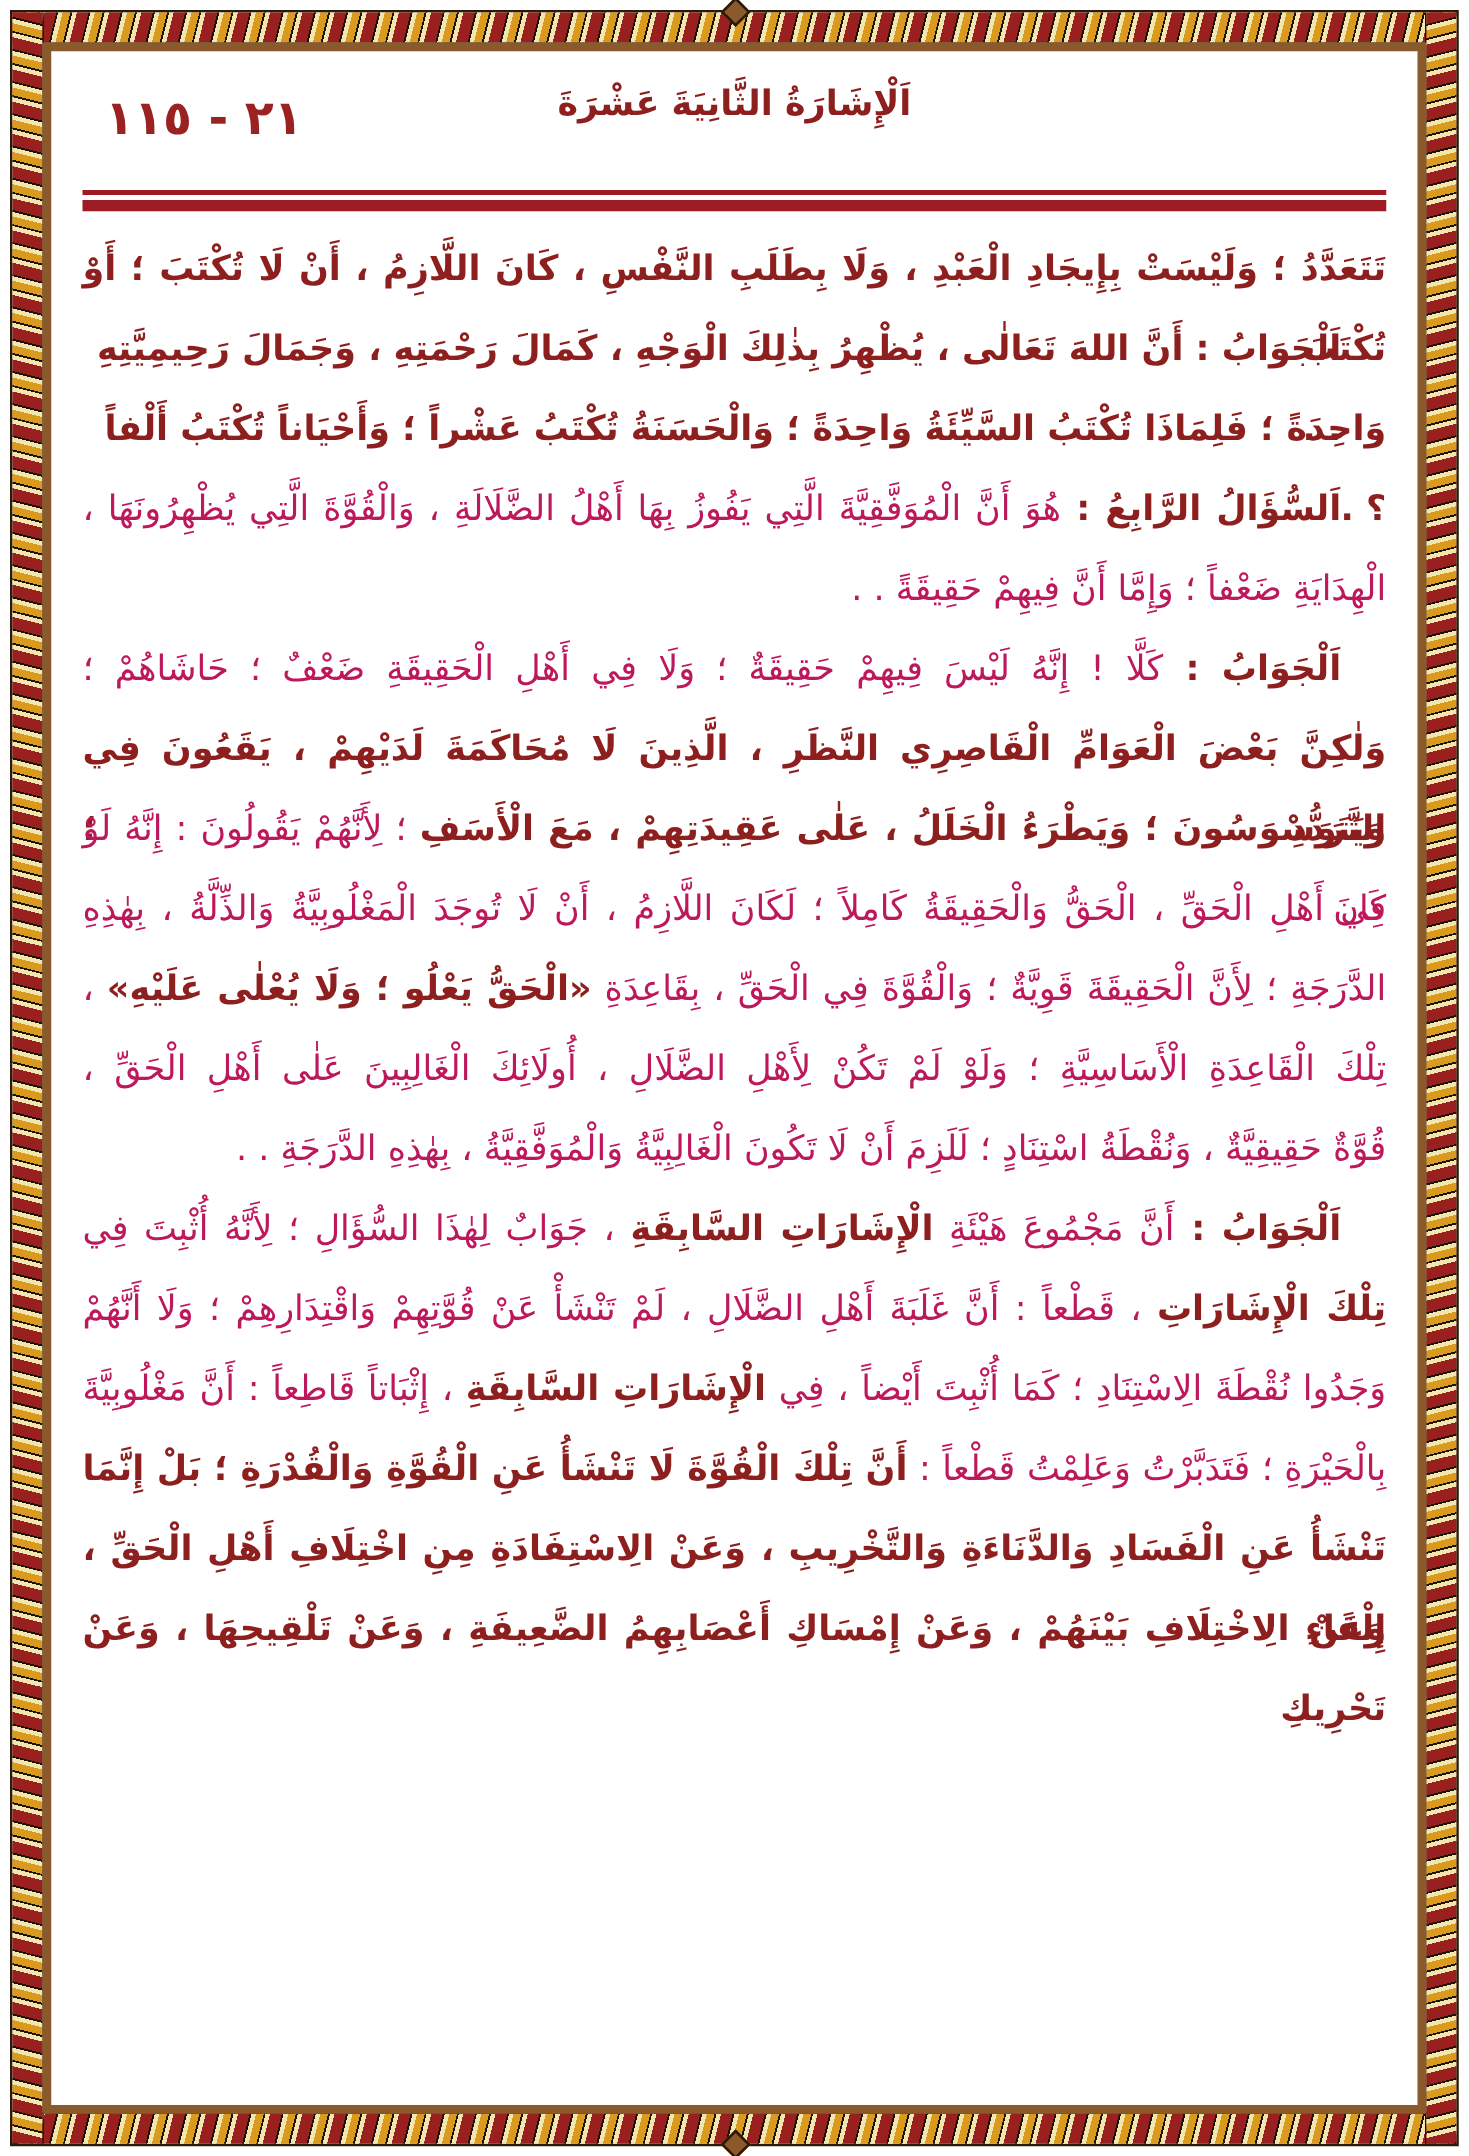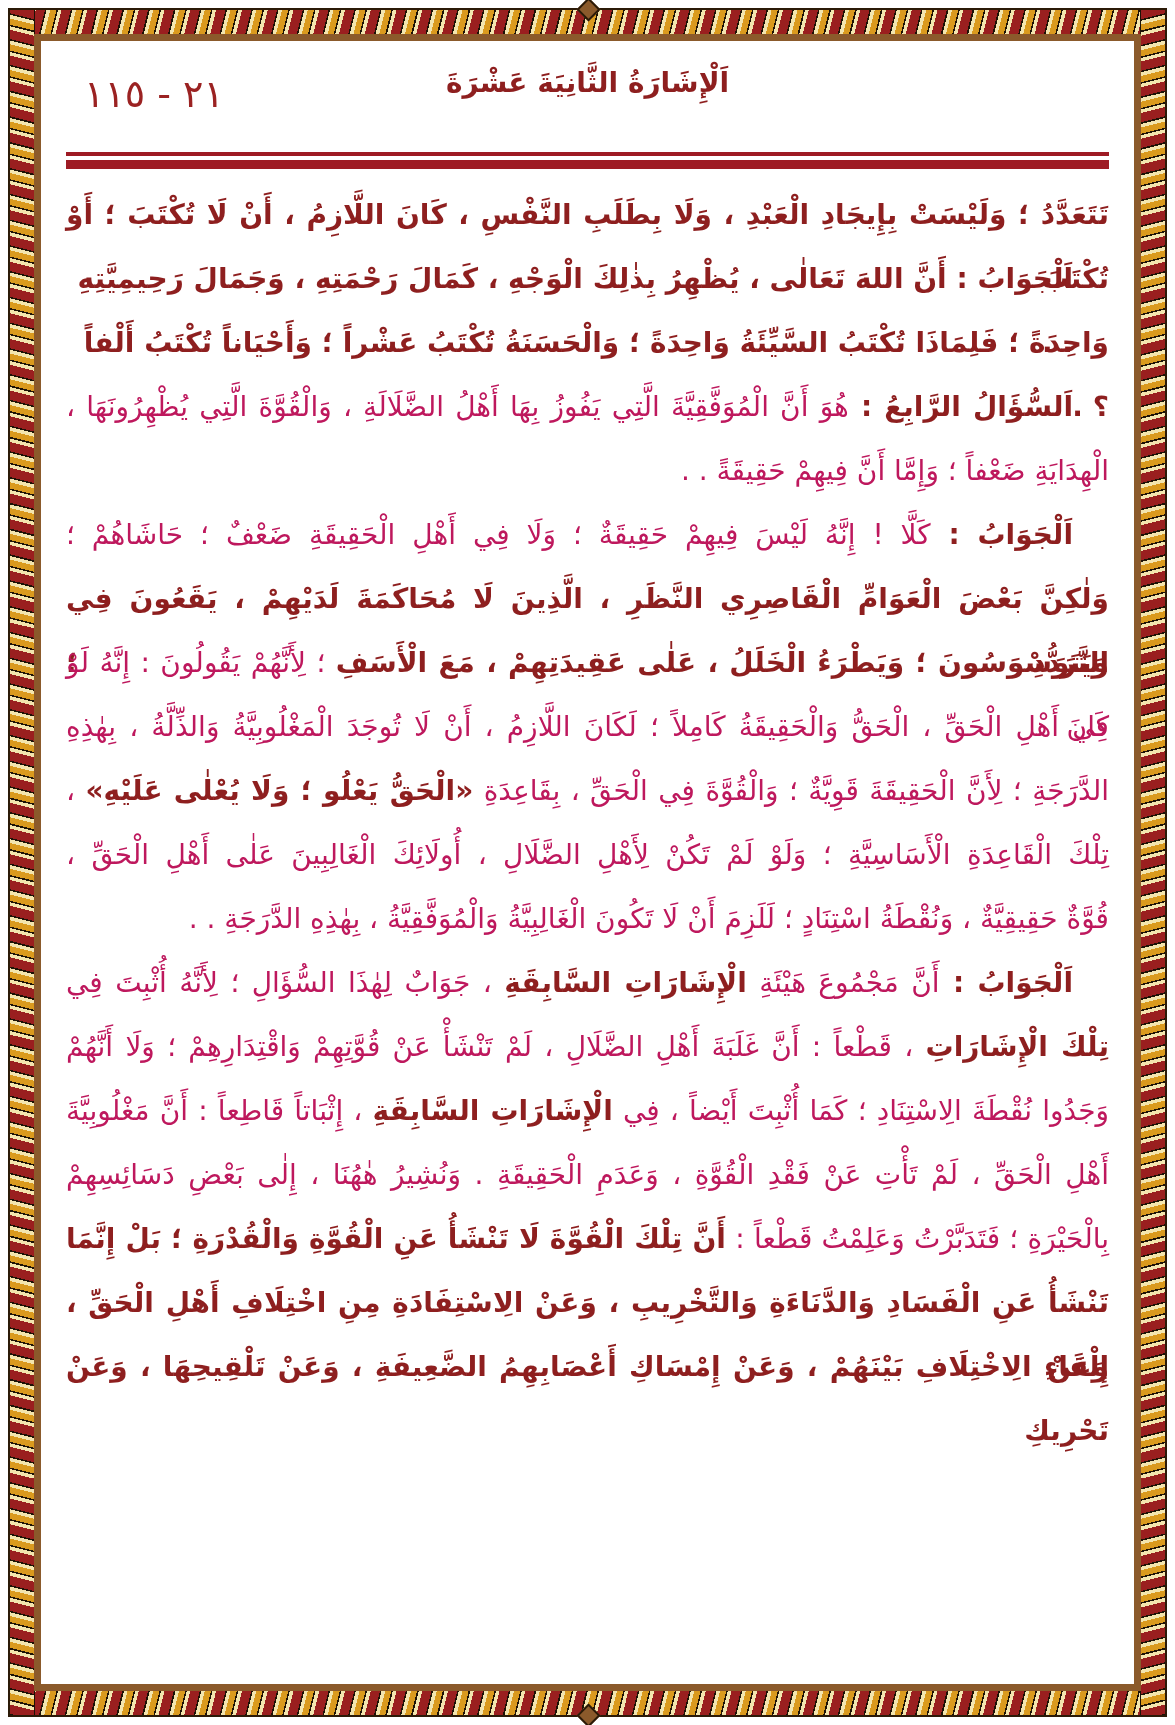--- a/index.html
+++ b/index.html
@@ -30,21 +30,21 @@
       #DA9A1E 14px 20px,#1D1206 20px 21.5px,#F3E5AE 21.5px 25px);}
   .inner-line{position:absolute;inset:24px;border:7px solid #8B5A2B;}
   .gem{position:absolute;width:13px;height:13px;background:#8B5A2B;
     border:2px solid #2B1A08;transform:rotate(45deg);}
   .gem-top{top:-9px;left:calc(50% - 8px);}
   .gem-bottom{bottom:-9px;left:calc(50% - 8px);}
   
   .content{position:absolute;top:58px;left:66px;right:66px;bottom:60px;direction:rtl;}
   .header{position:relative;height:78px;}
   .page-num{position:absolute;left:18px;top:14px;
-    font-size:38px;font-weight:normal;color:#9B2222;direction:rtl;}
+    font-size:38px;font-weight:bold;color:#9B2222;direction:rtl;}
   .doc-title{text-align:center;padding-top:8px;
     font-size:28px;font-weight:bold;color:#8E1F1F;}
   .rule{margin-top:16px;height:17px;
     background:linear-gradient(to bottom,#9E1B24 0 4px,#ffffff 4px 8px,#9E1B24 8px 17px);}
   .body-text{margin-top:14px;font-size:28px;line-height:64px;color:#000;}
   .line{height:64px;white-space:normal;}
   .line.j{text-align:justify;text-align-last:justify;}
   .line.ind{padding-right:36px;}
   .seg-red{color:#8E1F1F;font-weight:bold;}
   .seg-blk{color:#be185d;}
@@ -79,20 +79,19 @@
         <div class="line j ind"><span class="seg-red">اَلْجَوَابُ : </span><span class="seg-blk">كَلَّا ! إِنَّهُ لَيْسَ فِيهِمْ حَقِيقَةٌ ؛ وَلَا فِي أَهْلِ الْحَقِيقَةِ ضَعْفٌ ؛ حَاشَاهُمْ ؛</span></div>
         <div class="line j"><span class="seg-red">وَلٰكِنَّ بَعْضَ الْعَوَامِّ الْقَاصِرِي النَّظَرِ ، الَّذِينَ لَا مُحَاكَمَةَ لَدَيْهِمْ ، يَقَعُونَ فِي التَّرَدُّدِ ؛</span></div>
         <div class="line j"><span class="seg-red">وَيَتَوَسْوَسُونَ ؛ وَيَطْرَءُ الْخَلَلُ ، عَلٰى عَقِيدَتِهِمْ ، مَعَ الْأَسَفِ</span><span class="seg-blk"> ؛ لِأَنَّهُمْ يَقُولُونَ : إِنَّهُ لَوْ كَانَ</span></div>
         <div class="line j"><span class="seg-blk">فِي أَهْلِ الْحَقِّ ، الْحَقُّ وَالْحَقِيقَةُ كَامِلاً ؛ لَكَانَ اللَّازِمُ ، أَنْ لَا تُوجَدَ الْمَغْلُوبِيَّةُ وَالذِّلَّةُ ، بِهٰذِهِ</span></div>
         <div class="line j"><span class="seg-blk">الدَّرَجَةِ ؛ لِأَنَّ الْحَقِيقَةَ قَوِيَّةٌ ؛ وَالْقُوَّةَ فِي الْحَقِّ ، بِقَاعِدَةِ </span><span class="seg-red">«الْحَقُّ يَعْلُو ؛ وَلَا يُعْلٰى عَلَيْهِ»</span><span class="seg-blk"> ،</span></div>
         <div class="line j"><span class="seg-blk">تِلْكَ الْقَاعِدَةِ الْأَسَاسِيَّةِ ؛ وَلَوْ لَمْ تَكُنْ لِأَهْلِ الضَّلَالِ ، أُولَائِكَ الْغَالِبِينَ عَلٰى أَهْلِ الْحَقِّ ،</span></div>
         <div class="line"><span class="seg-blk">قُوَّةٌ حَقِيقِيَّةٌ ، وَنُقْطَةُ اسْتِنَادٍ ؛ لَلَزِمَ أَنْ لَا تَكُونَ الْغَالِبِيَّةُ وَالْمُوَفَّقِيَّةُ ، بِهٰذِهِ الدَّرَجَةِ . .</span></div>
         <div class="line j ind"><span class="seg-red">اَلْجَوَابُ : </span><span class="seg-blk">أَنَّ مَجْمُوعَ هَيْئَةِ </span><span class="seg-red">الْإِشَارَاتِ السَّابِقَةِ</span><span class="seg-blk"> ، جَوَابٌ لِهٰذَا السُّؤَالِ ؛ لِأَنَّهُ أُثْبِتَ فِي</span></div>
         <div class="line j"><span class="seg-red">تِلْكَ الْإِشَارَاتِ</span><span class="seg-blk"> ، قَطْعاً : أَنَّ غَلَبَةَ أَهْلِ الضَّلَالِ ، لَمْ تَنْشَأْ عَنْ قُوَّتِهِمْ وَاقْتِدَارِهِمْ ؛ وَلَا أَنَّهُمْ</span></div>
         <div class="line j"><span class="seg-blk">وَجَدُوا نُقْطَةَ الِاسْتِنَادِ ؛ كَمَا أُثْبِتَ أَيْضاً ، فِي </span><span class="seg-red">الْإِشَارَاتِ السَّابِقَةِ</span><span class="seg-blk"> ، إِثْبَاتاً قَاطِعاً : أَنَّ مَغْلُوبِيَّةَ</span></div>
-        <div class="line j"><span class="seg-blk">أَهْلِ الْحَقِّ ، لَمْ تَأْتِ عَنْ فَقْدِ الْقُوَّةِ ، وَعَدَمِ الْحَقِيقَةِ . وَنُشِيرُ هٰهُنَا ، إِلٰى بَعْضِ دَسَائِسِهِمْ</span></div>
         <div class="line j"><span class="seg-blk">بِالْحَيْرَةِ ؛ فَتَدَبَّرْتُ وَعَلِمْتُ قَطْعاً : </span><span class="seg-red">أَنَّ تِلْكَ الْقُوَّةَ لَا تَنْشَأُ عَنِ الْقُوَّةِ وَالْقُدْرَةِ ؛ بَلْ إِنَّمَا</span></div>
         <div class="line j"><span class="seg-red">تَنْشَأُ عَنِ الْفَسَادِ وَالدَّنَاءَةِ وَالتَّخْرِيبِ ، وَعَنْ الِاسْتِفَادَةِ مِنِ اخْتِلَافِ أَهْلِ الْحَقِّ ، وَعَنْ</span></div>
         <div class="line j"><span class="seg-red">إِلْقَاءِ الِاخْتِلَافِ بَيْنَهُمْ ، وَعَنْ إِمْسَاكِ أَعْصَابِهِمُ الضَّعِيفَةِ ، وَعَنْ تَلْقِيحِهَا ، وَعَنْ تَحْرِيكِ</span></div>
       </div>
   </div>
 
 </div>
 
 </body></html>

